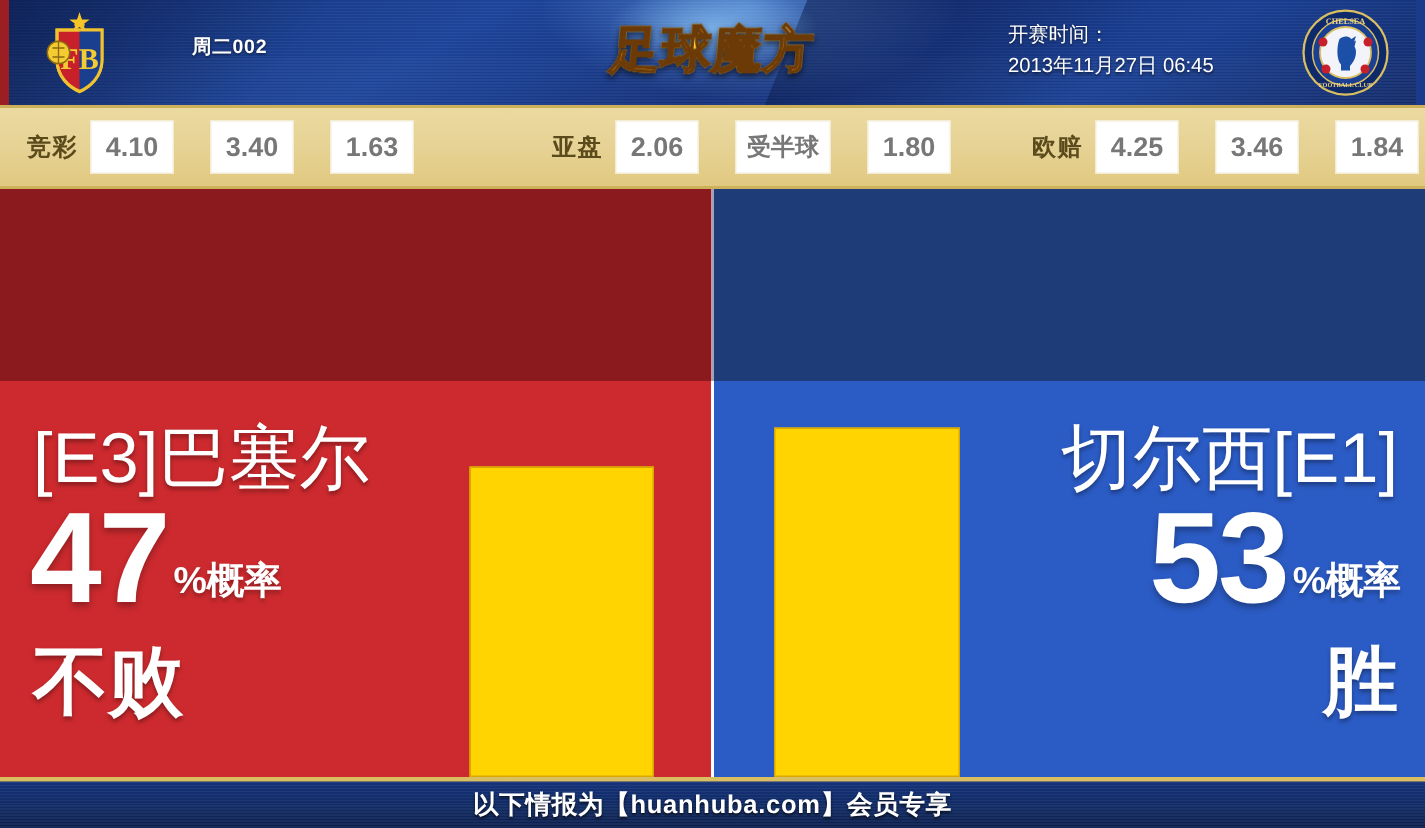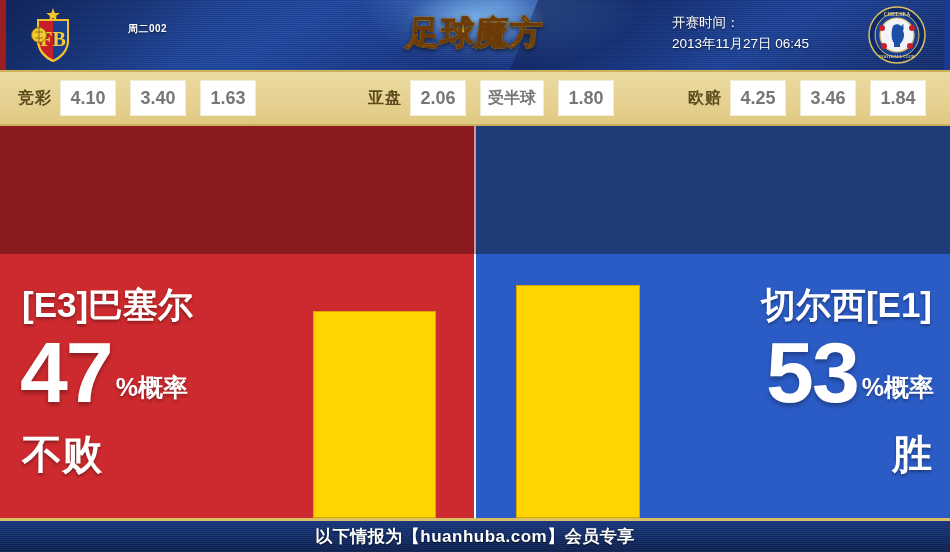--- a/index.html
+++ b/index.html
@@ -24,21 +24,21 @@
     pointer-events:none;
   }
   .header .diag1{position:absolute;left:-40px;top:-20px;width:300px;height:140px;
     background:linear-gradient(115deg,rgba(10,25,70,.75),rgba(10,25,70,0) 70%);transform:skewX(-22deg);}
   .header .diag2{position:absolute;left:520px;top:-30px;width:260px;height:150px;
     background:linear-gradient(115deg,rgba(10,25,70,.55),rgba(10,25,70,0) 75%);transform:skewX(-22deg);}
   .header .edge-l{position:absolute;left:0;top:0;width:6px;height:70px;background:#9b1f22;}
   .header .edge-r{position:absolute;right:0;top:0;width:6px;height:70px;background:#1a3a8c;}
 
   .hd-matchno{
-    position:absolute;left:128px;top:22px;color:#ffffff;font-size:10px;font-weight:bold;
+    position:absolute;left:128px;top:22px;color:#ffffff;font-size:13px;font-weight:bold;
     letter-spacing:.5px;text-shadow:0 1px 2px rgba(0,0,0,.6);
   }
   .hd-time{
     position:absolute;left:672px;top:12px;color:#ffffff;font-size:13.5px;line-height:21px;
     text-shadow:0 1px 2px rgba(0,0,0,.6);white-space:nowrap;
   }
   .hd-logo-center{
     position:absolute;left:395px;top:9px;width:160px;height:52px;
   }
   .hd-logo-center .glow{
@@ -64,21 +64,21 @@
     position:relative;height:56px;width:950px;box-sizing:border-box;
     background:linear-gradient(180deg,#ebdaa0 0%,#e6d294 50%,#e0c980 100%);
     border-top:2px solid #cdb05a;border-bottom:2px solid #cdb05a;
     display:flex;align-items:center;
   }
   .odds-group{display:flex;align-items:center;}
   .odds-label{
     font-size:16px;font-weight:bold;color:#5b4a1c;letter-spacing:1px;margin-right:8px;white-space:nowrap;
   }
   .odds-cell{
-    min-width:56px;height:36px;background:#ffffff;margin-right:14px;
+    min-width:56px;height:36px;background:#ffffff;margin-right:24px;
     display:flex;align-items:center;justify-content:center;
     font-size:18px;font-weight:bold;color:#777777;padding:0 7px;box-sizing:border-box;
     border:1px solid #f3ecd4;
   }
   .odds-cell.cjk{font-size:16px;color:#777;}
   .grp-a{position:absolute;left:18px;}
   .grp-b{position:absolute;left:368px;}
   .grp-c{position:absolute;left:688px;}
 
   
@@ -92,39 +92,39 @@
     text-shadow:0 2px 3px rgba(0,0,0,.45);
   }
 
   
   .body{position:relative;height:264px;width:950px;}
   .body-l{position:absolute;left:0;top:0;width:474px;height:264px;background:#cc2a2e;}
   .body-r{position:absolute;left:476px;top:0;width:474px;height:264px;background:#2b5bc4;}
   .body-split{position:absolute;left:474px;top:0;width:2px;height:264px;background:#ffffff;}
 
   .side-team{
-    position:absolute;color:#ffffff;font-weight:bold;font-size:35px;line-height:38px;
+    position:absolute;color:#ffffff;font-weight:normal;font-size:47px;line-height:38px;
     text-shadow:0 2px 3px rgba(0,0,0,.35);white-space:nowrap;
   }
   .team-l{left:22px;top:32px;}
   .team-r{right:18px;top:32px;text-align:right;}
 
   .pct-row{position:absolute;display:flex;align-items:flex-end;justify-content:flex-end;}
   .pct-l{left:20px;top:78px;}
   .pct-r{right:16px;top:78px;}
   .pct-num{
     color:#ffffff;font-size:86px;font-weight:bold;line-height:80px;letter-spacing:-2px;
     text-shadow:0 3px 4px rgba(0,0,0,.3);
   }
   .pct-suffix{
     color:#ffffff;font-size:25px;font-weight:bold;line-height:34px;padding-bottom:8px;padding-left:4px;
     text-shadow:0 2px 3px rgba(0,0,0,.3);white-space:nowrap;
   }
   .verdict{
-    position:absolute;color:#ffffff;font-size:40px;font-weight:bold;line-height:44px;
+    position:absolute;color:#ffffff;font-size:50px;font-weight:bold;line-height:44px;
     text-shadow:0 2px 3px rgba(0,0,0,.35);
   }
   .verdict-l{left:22px;top:178px;}
   .verdict-r{right:18px;top:178px;}
 
   
   .bar{position:absolute;background:#ffd400;border:1px solid #d8a800;box-sizing:border-box;}
   .bar-l{left:313px;width:123px;}
   .bar-r{left:516px;width:124px;}
 

